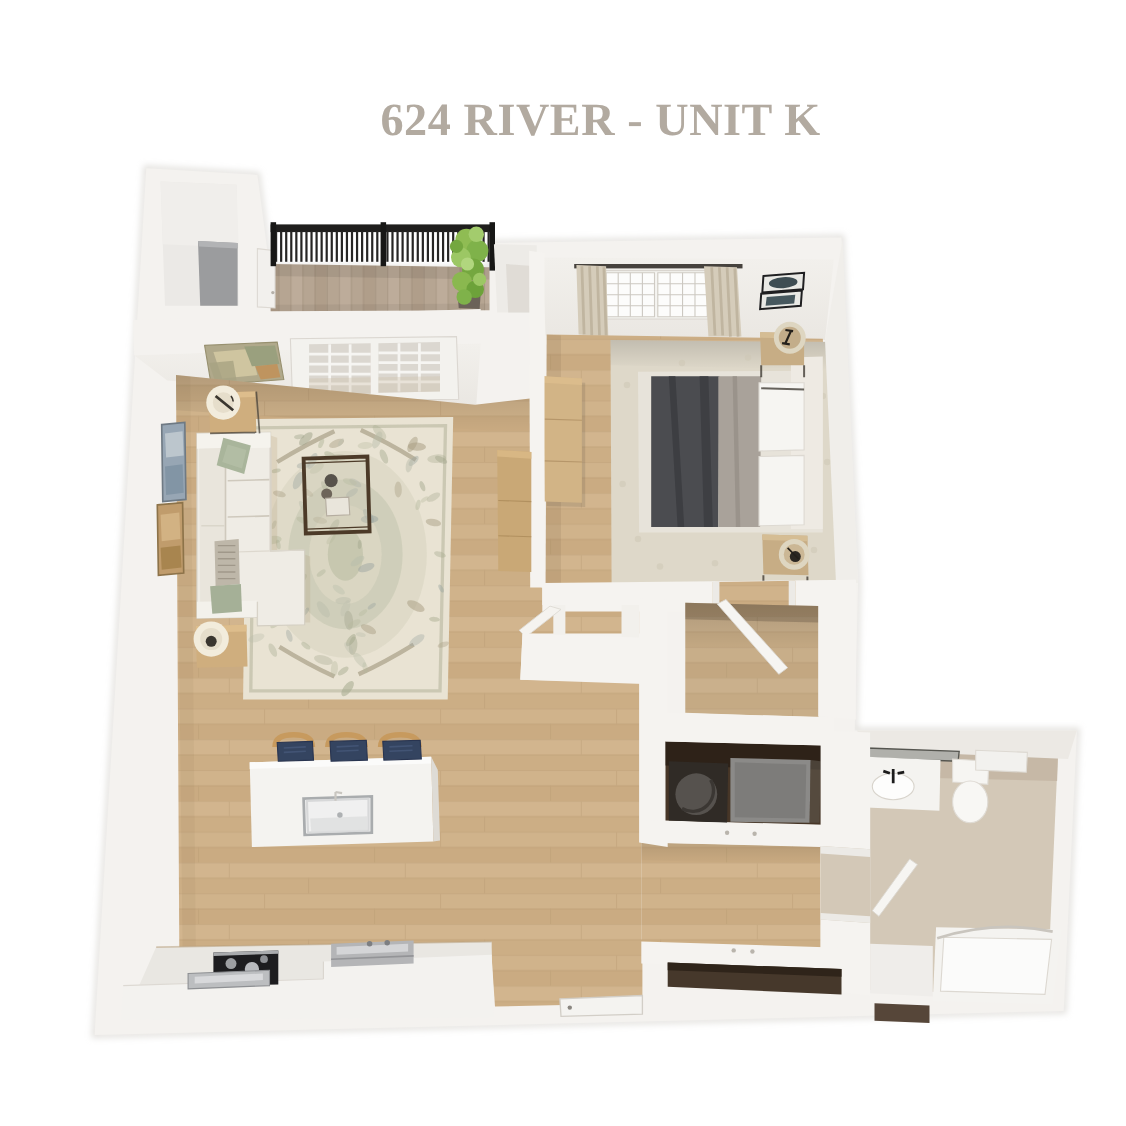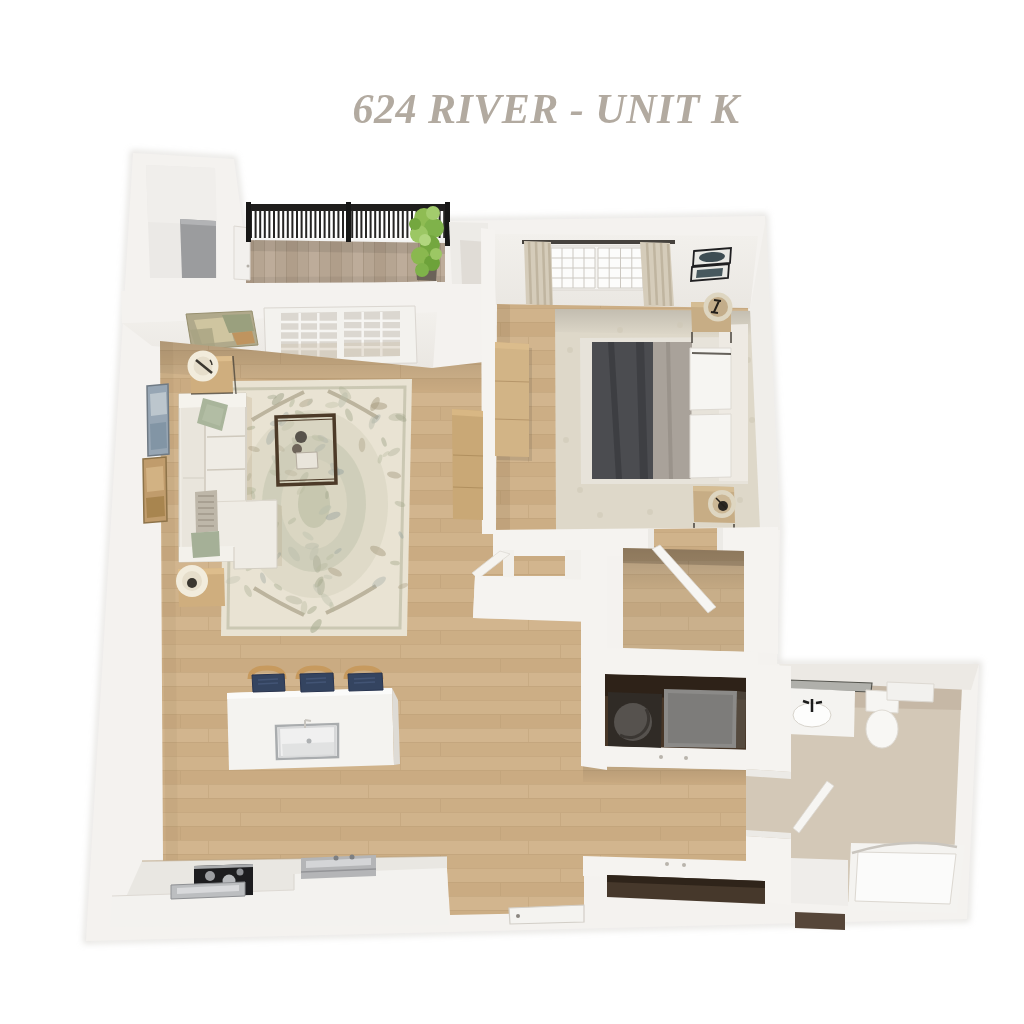--- a/index.html
+++ b/index.html
@@ -1,16 +1,16 @@
 <!DOCTYPE html>
 <html><head>
 <meta charset="utf-8">
 <style>
   html,body{margin:0;padding:0;background:#ffffff;}
-  .page{width:1024px;height:988px;position:relative;font-family:"Liberation Serif",serif;font-style:italic;}
+  .page{width:1024px;height:988px;position:relative;font-family:"Liberation Serif",serif;}
 </style>
 </head>
 <body>
 <div class="page">
 <svg width="1024" height="1024" viewBox="0 0 1024 1024">
 <defs>
   <filter id="soft" x="-5%" y="-5%" width="110%" height="110%">
     <feGaussianBlur stdDeviation="3"></feGaussianBlur>
   </filter>
   <pattern id="woodH" patternUnits="userSpaceOnUse" width="160" height="56">

